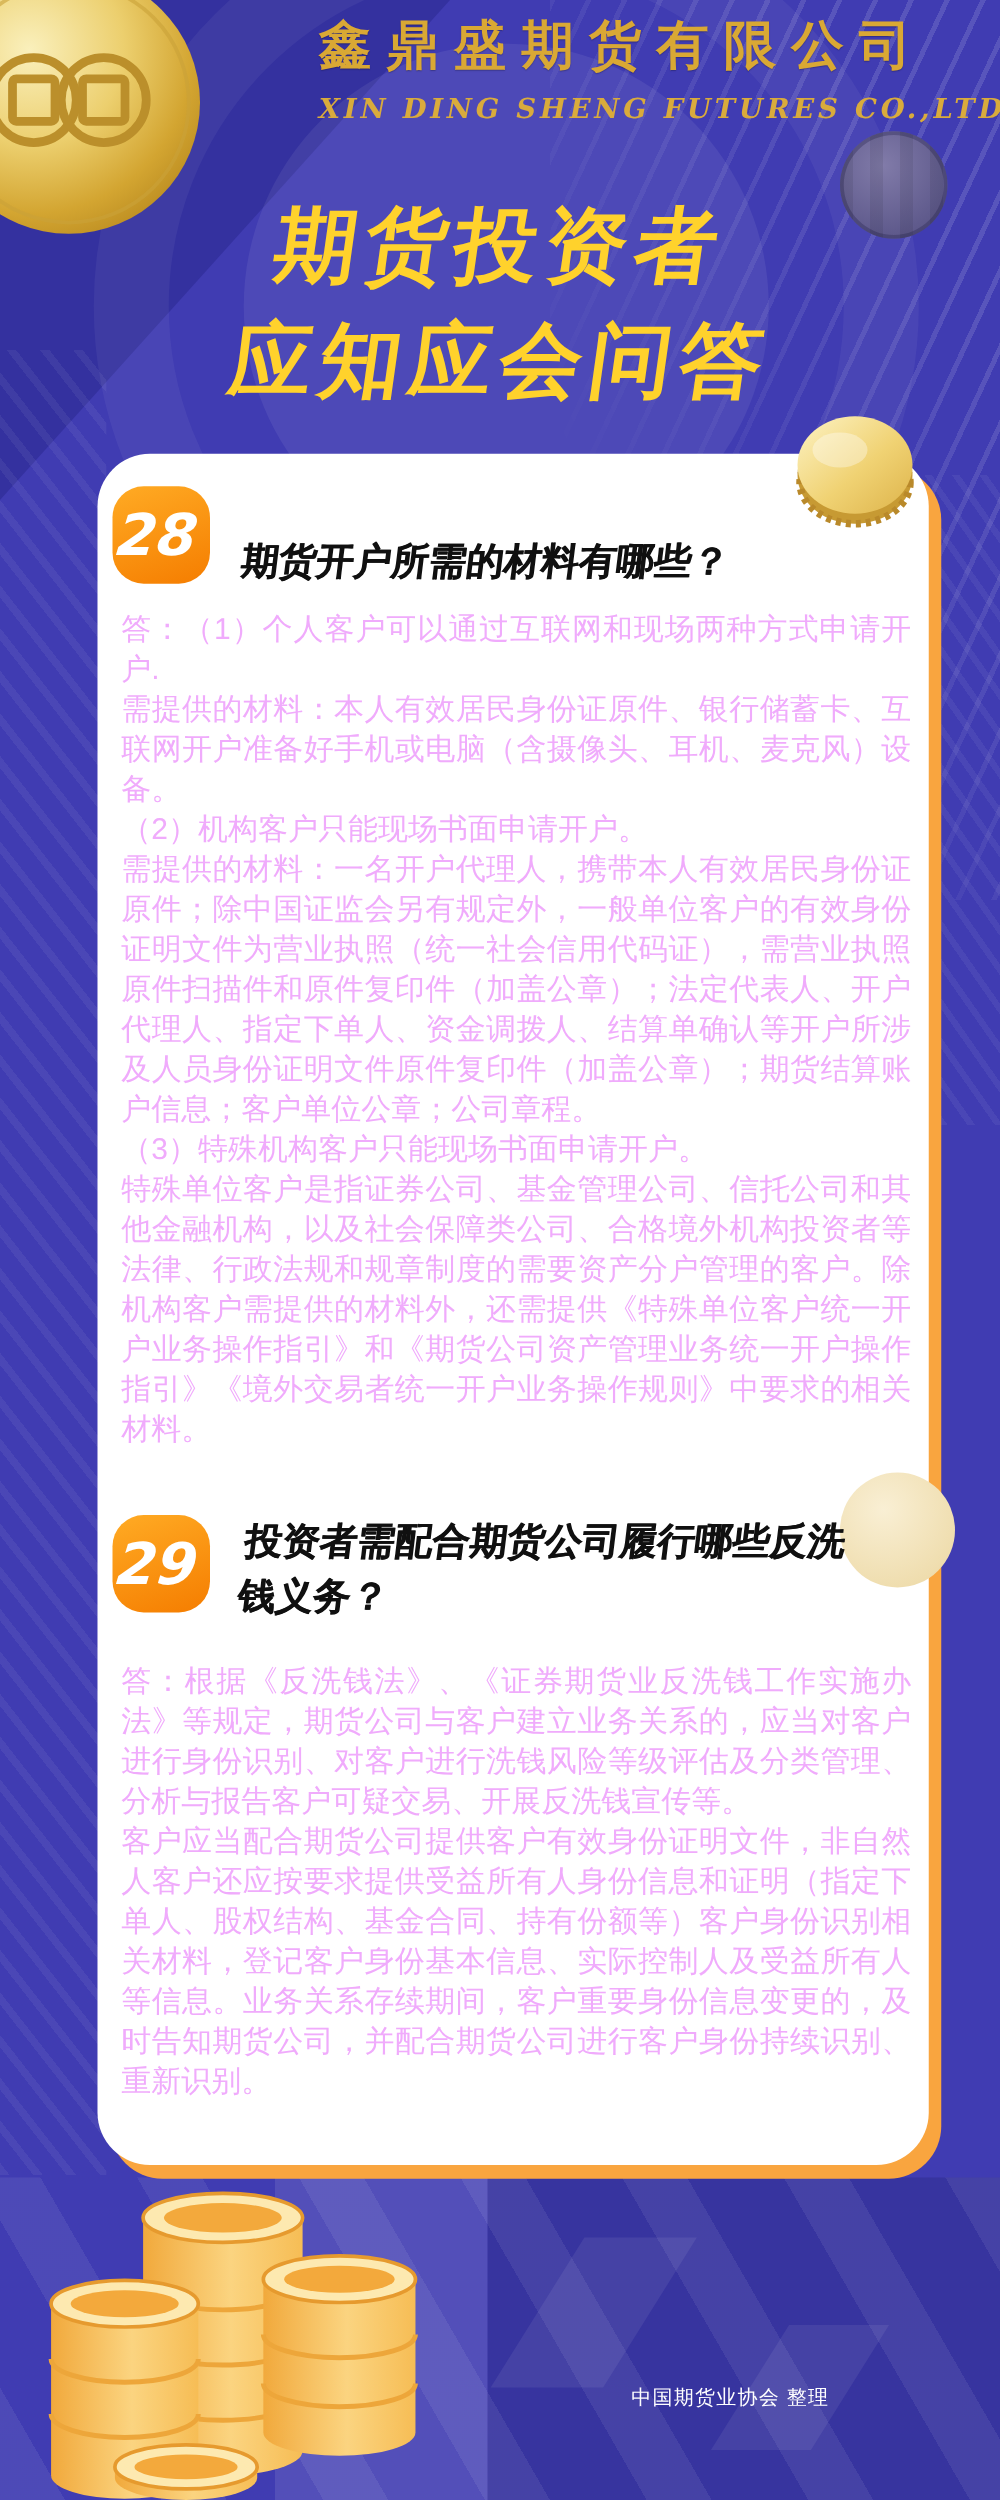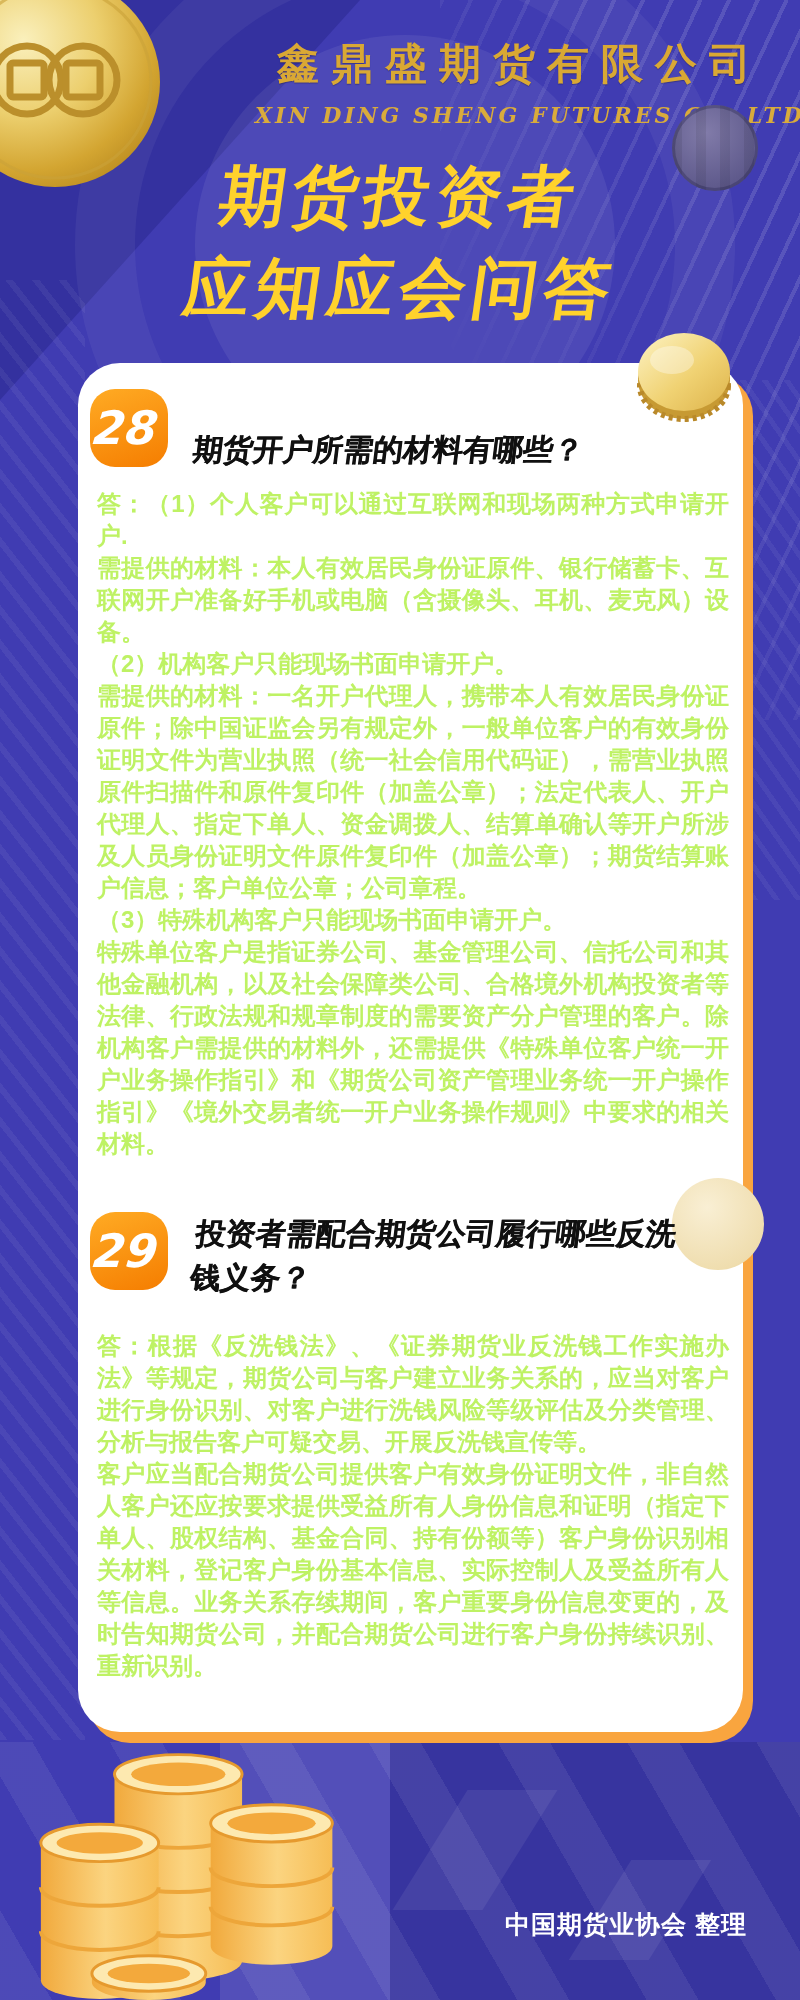--- a/index.html
+++ b/index.html
@@ -25,21 +25,21 @@
   .bg-streaks-right { position:absolute; right:0; top:380px; width:70px; height:520px;
     background:repeating-linear-gradient(55deg, rgba(255,255,255,0.09) 0 5px, transparent 5px 18px); opacity:.6; }
   .bg-bottom-stripes { position:absolute; left:0; top:1742px; width:800px; height:258px;
     background:repeating-linear-gradient(60deg, rgba(255,255,255,0.07) 0 45px, transparent 45px 112px); }
   .bg-bottom-dark { position:absolute; left:390px; top:1742px; width:410px; height:258px;
     background:rgba(15,15,70,0.18); }
   .bg-band { position:absolute; left:220px; top:1726px; width:170px; height:274px;
     background:rgba(255,255,255,0.10); }
   .bg-par { position:absolute; background:rgba(255,255,255,0.07); transform:skewX(-32deg); }
   
-  .company { position:absolute; left:255px; top:36px; width:530px; text-align:center; }
+  .company { position:absolute; left:255px; top:8px; width:530px; }
   .company-cn { font-family:"DejaVu Serif", serif; font-weight:bold; font-size:42px;
     color:#d9a834; letter-spacing:12px; white-space:nowrap; text-shadow:0 1px 1px rgba(0,0,0,.25); }
   .company-en { margin-top:10px; font-family:"DejaVu Serif", serif; font-style:italic; font-weight:bold;
     font-size:22px; color:#d9ab3c; letter-spacing:3px; white-space:nowrap; }
   .main-title { position:absolute; left:0; width:800px; text-align:center;
     font-family:"DejaVu Sans", sans-serif; font-weight:bold; font-size:66px; color:#ffd22c;
     letter-spacing:6px; transform:skewX(-8deg); }
   .title-l1 { top:152px; }
   .title-l2 { top:244px; }
   
@@ -64,26 +64,26 @@
   .q-badge span { font-family:"DejaVu Sans", sans-serif; font-weight:bold; font-style:italic;
     font-size:46px; color:#ffffff; transform:skewX(-6deg); padding-right:6px; }
   .badge-28 { left:90px; top:389px; }
   .badge-29 { left:90px; top:1212px; }
   .q-title { position:absolute; font-family:"DejaVu Sans", sans-serif; font-weight:bold;
     color:#101010; font-size:30px; transform:skewX(-7deg); text-shadow:.6px 0 0 #101010;
     z-index:4; line-height:44px; }
   .qt-28 { left:193px; top:428px; width:520px; }
   .qt-29 { left:193px; top:1212px; width:505px; }
   .answer { position:absolute; left:97px; width:632px; font-size:24px; line-height:32px;
-    color:#bef264; font-weight:bold; white-space:pre-line; z-index:3;
+    color:#f0abfc; font-weight:normal; white-space:pre-line; z-index:3;
     font-family:"Liberation Sans", sans-serif; text-align:justify; }
   .ans-28 { top:488px; }
   .ans-29 { top:1330px; }
   
-  .footer-credit { position:absolute; left:505px; top:1908px; font-size:25px; font-weight:bold;
+  .footer-credit { position:absolute; left:505px; top:1908px; font-size:16px; font-weight:normal;
     color:#ffffff; letter-spacing:1px; z-index:4; }
 </style>
 </head>
 <body>
 
 <div class="poster">
 
   <div class="bg-dark-corner"></div>
   <div class="bg-circle2"></div>
   <div class="bg-circle1"></div>

